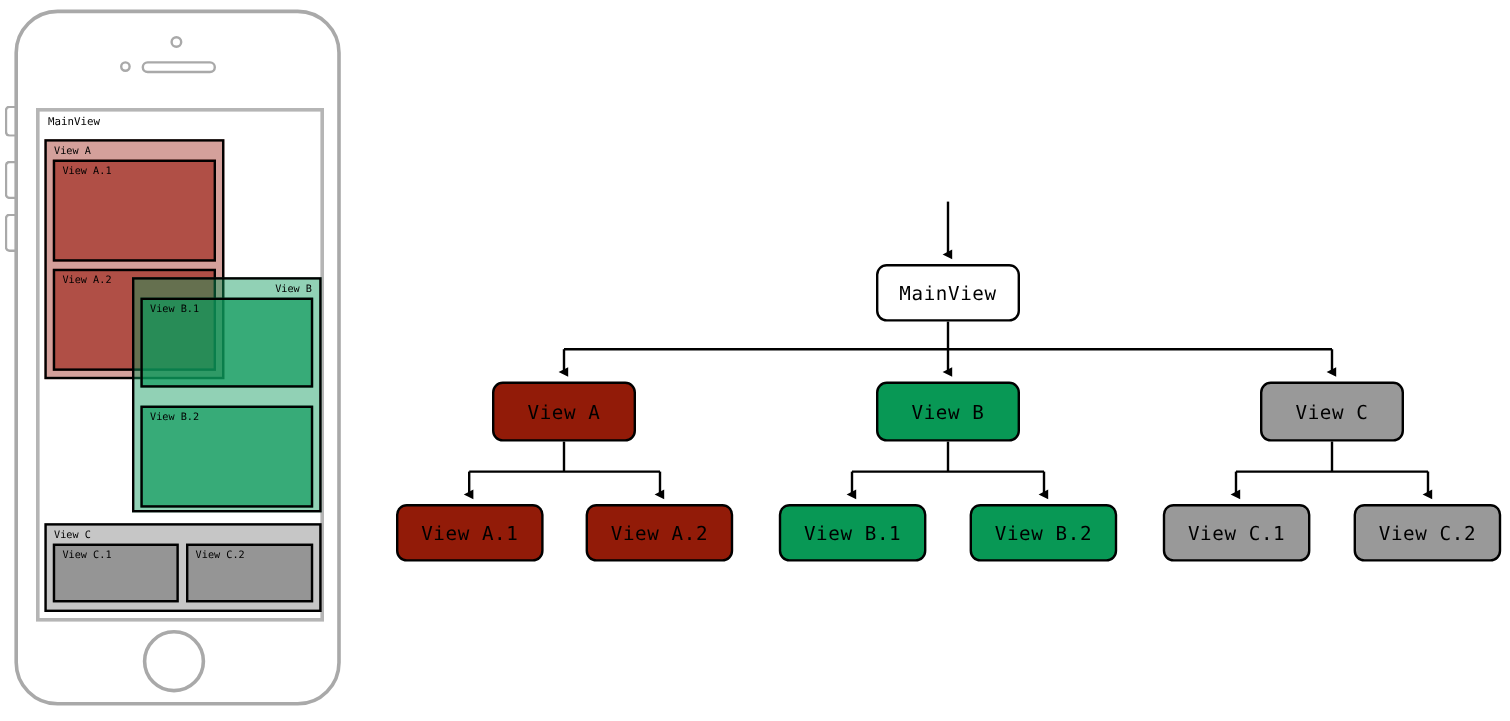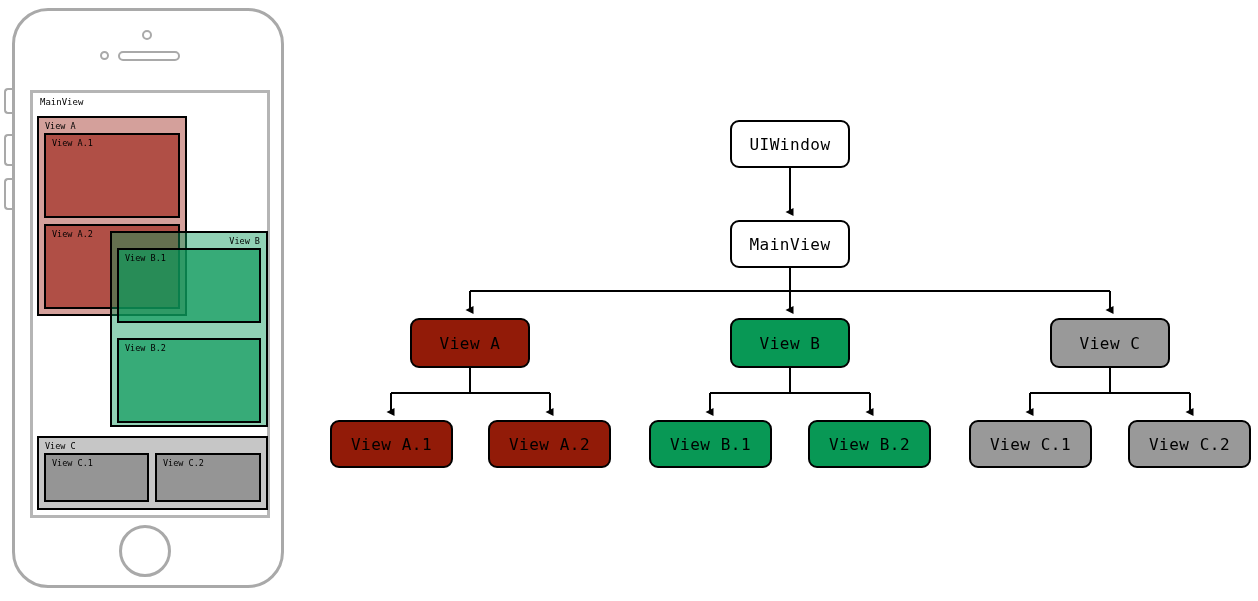--- a/index.html
+++ b/index.html
@@ -255,21 +255,20 @@
       <line x1="410" y1="393" x2="410" y2="412" marker-end="url(#arrow)"></line>
       <line x1="570" y1="393" x2="570" y2="412" marker-end="url(#arrow)"></line>
 
       <line x1="810" y1="368" x2="810" y2="393"></line>
       <line x1="730" y1="393" x2="890" y2="393"></line>
       <line x1="730" y1="393" x2="730" y2="412" marker-end="url(#arrow)"></line>
       <line x1="890" y1="393" x2="890" y2="412" marker-end="url(#arrow)"></line>
     </g>
   </svg>
 
-  <div class="node plain" style="left:430px; top:120px; width:120px; height:48px;">UIWindow</div>
 
   <div class="node plain" style="left:430px; top:220px; width:120px; height:48px;">MainView</div>
 
   <div class="node red" style="left:110px; top:318px; width:120px; height:50px;">View A</div>
   <div class="node green" style="left:430px; top:318px; width:120px; height:50px;">View B</div>
   <div class="node gray" style="left:750px; top:318px; width:120px; height:50px;">View C</div>
 
   <div class="node red" style="left:30px; top:420px; width:123px; height:48px;">View A.1</div>
   <div class="node red" style="left:188px; top:420px; width:123px; height:48px;">View A.2</div>
 

